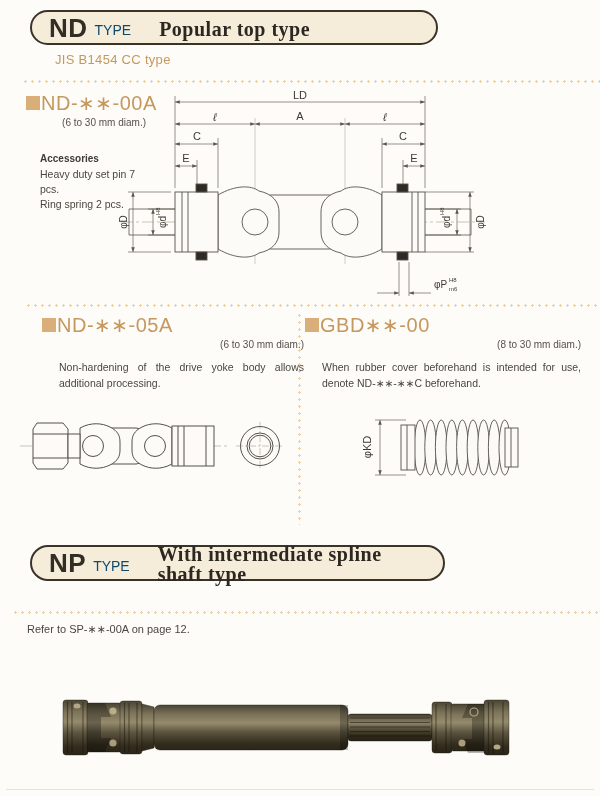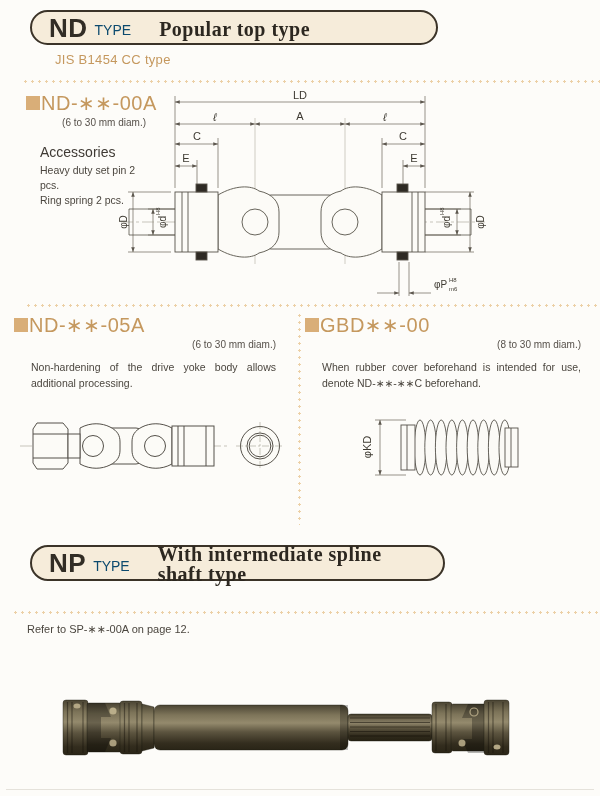--- a/index.html
+++ b/index.html
@@ -23,21 +23,21 @@
   .dots-v{position:absolute;width:3px;
      background-image:radial-gradient(circle,#ecd0a6 1.1px,rgba(0,0,0,0) 1.3px);
      background-size:3px 7px;background-repeat:repeat-y;}
 
   
   .sec{position:absolute;}
   .sec-title{display:flex;align-items:center;}
   .bullet{width:14px;height:14px;background:#d9ae78;flex:0 0 auto;}
   .code-tan{font-size:20px;color:#c5985e;letter-spacing:.5px;margin-left:1px;white-space:nowrap;}
   .diam{font-size:10px;color:#56504a;margin:2px 0 0 17px;text-align:right;}
-  .acc-label{font-size:14px;font-weight:400;color:#3f3a34;margin:16px 0 3px 14px;}
+  .acc-label{font-size:10px;font-weight:700;color:#3f3a34;margin:25px 0 3px 14px;}
   .acc-line{font-size:10.5px;color:#4b463f;margin-left:14px;line-height:1.45;}
   .para{font-size:10.5px;color:#4b463f;line-height:1.5;text-align:justify;margin:10px 0 0 17px;}
 
   .np-note{position:absolute;left:27px;top:622px;font-size:11px;color:#4b463f;line-height:1.45;}
 
   svg{position:absolute;overflow:visible;}
   .dim-label{font-size:11px;fill:#3e3a32;}
   .dim-label-sm{font-size:10px;fill:#3e3a32;}
   .dim-sup{font-size:6px;fill:#3e3a32;}
 
@@ -58,21 +58,21 @@
 
   <div class="dots-h" style="left:22px;top:80px;width:578px;"></div>
 
   <div class="sec" style="left:26px;top:91px;width:120px;">
     <div class="sec-title">
       <span class="bullet"></span>
       <span class="code-tan">ND-∗∗-00A</span>
     </div>
     <div class="diam">(6 to 30 mm diam.)</div>
     <div class="acc-label">Accessories</div>
-    <div class="acc-line">Heavy duty set pin 2 pcs.</div>
+    <div class="acc-line">Heavy duty set pin 7 pcs.</div>
     <div class="acc-line">Ring spring 2 pcs.</div>
   </div>
 
   <svg style="left:113px;top:88px;" width="380" height="216" viewBox="0 0 380 216">
     <defs>
       <marker id="ah1" viewBox="0 0 10 10" refX="9" refY="5" markerWidth="7.5" markerHeight="7.5" orient="auto-start-reverse">
         <path d="M0,1.6 L9,5 L0,8.4 z" fill="#5c574e"></path>
       </marker>
     </defs>
 
@@ -165,21 +165,21 @@
       <text class="dim-label-sm" x="368" y="137" text-anchor="middle">φD</text>
     </g>
     <text class="dim-label-sm" x="321" y="200">φP</text>
     <text class="dim-sup" x="336" y="194">H8</text>
     <text class="dim-sup" x="336" y="203">m6</text>
   </svg>
 
   <div class="dots-h" style="left:25px;top:304px;width:575px;"></div>
   <div class="dots-v" style="left:298px;top:312px;height:213px;"></div>
 
-  <div class="sec" style="left:14px;top:313px;width:262px;">
+  <div class="sec" style="left:42px;top:313px;width:262px;">
     <div class="sec-title">
       <span class="bullet"></span>
       <span class="code-tan">ND-∗∗-05A</span>
     </div>
     <div class="diam">(6 to 30 mm diam.)</div>
     <div class="para">Non-hardening of the drive yoke body allows additional processing.</div>
   </div>
 
   <div class="sec" style="left:305px;top:313px;width:276px;">
     <div class="sec-title">

